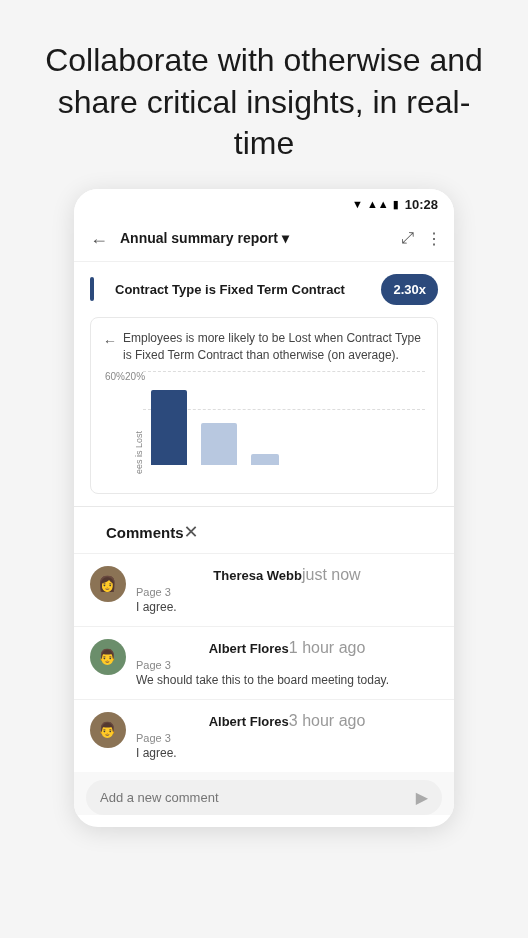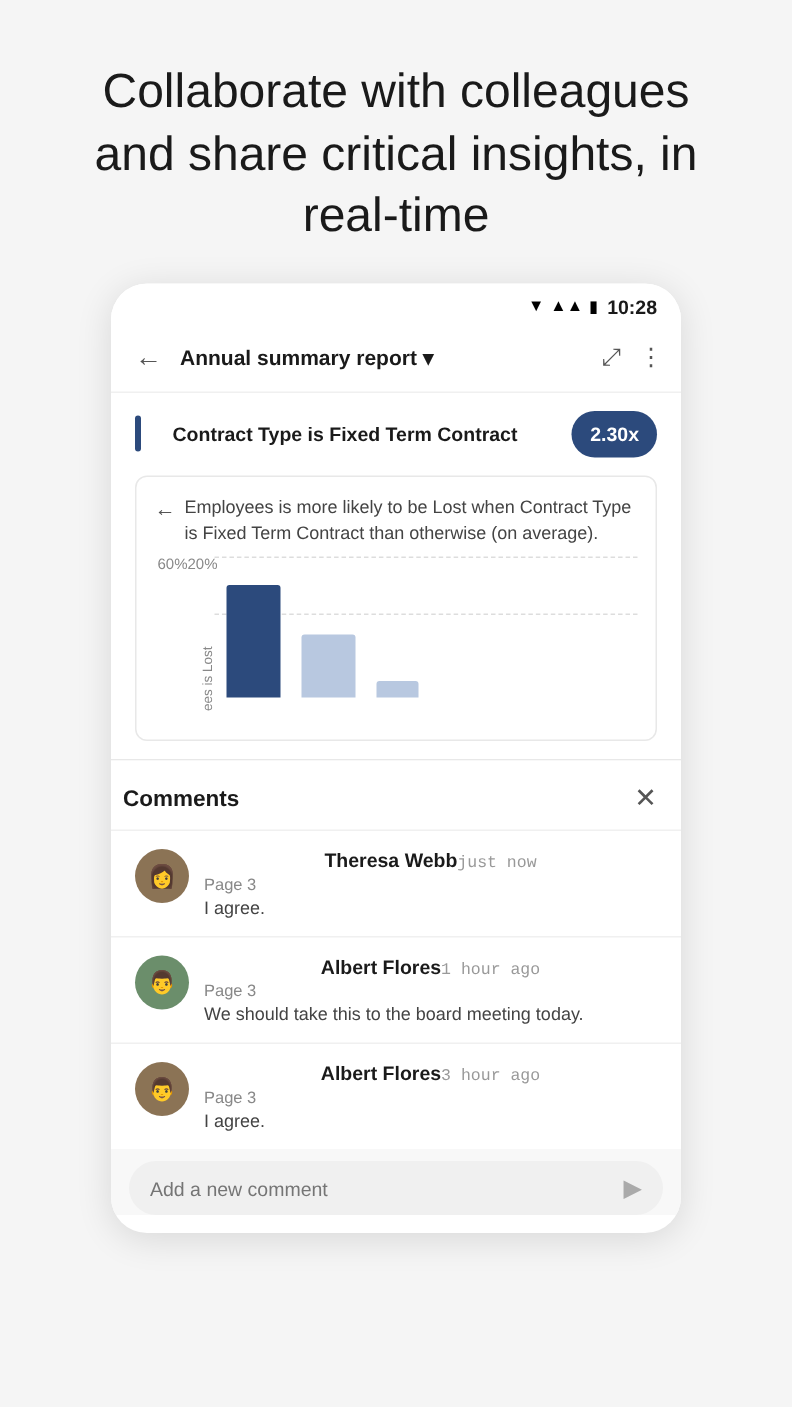--- a/index.html
+++ b/index.html
@@ -164,23 +164,23 @@
     }
 
     
     .comments-section {
       background: #f8f8f8;
       border-top: 1px solid #e8e8e8;
       padding: 0;
     }
     .comments-header {
       display: flex;
-      justify-content: space-between;
-      align-items: center;
-      padding: 14px 16px 10px 8px;
+      justify-content: flex-start;
+      align-items: center;
+      padding: 14px 16px 10px 32px;
       background: #fff;
     }
     .comments-title {
       font-size: 15px;
       font-weight: 600;
       color: #1a1a1a;
     }
     .close-btn {
       color: #555;
       font-size: 18px;
@@ -213,23 +213,22 @@
       justify-content: center;
       align-items: baseline;
       margin-bottom: 2px;
     }
     .comment-author {
       font-size: 13px;
       font-weight: 600;
       color: #1a1a1a;
     }
     .comment-time {
-      font-size: 11px;
+      font-size: 16px;
       color: #999;
-      font-family: Liberation Mono, monospace;
     }
     .comment-page {
       font-size: 11px;
       color: #888;
       margin-bottom: 2px;
     }
     .comment-text {
       font-size: 12px;
       color: #444;
     }
@@ -280,21 +279,21 @@
       display: flex;
       align-items: center;
       justify-content: center;
       font-size: 15px;
     }
   </style>
 </head>
 <body>
 
 <div class="hero-text">
-  <h1>Collaborate with colleagues and share critical insights, in real-time</h1>
+  <h1>Collaborate with otherwise and share critical insights, in real-time</h1>
 </div>
 
 <div class="phone-container">
 
   <div class="status-bar">
     <div class="status-icons">
       <span style="font-size:11px;">▼</span>
       <span style="font-size:11px;">▲▲</span>
       <span style="font-size:11px;">▮</span>
     </div>

